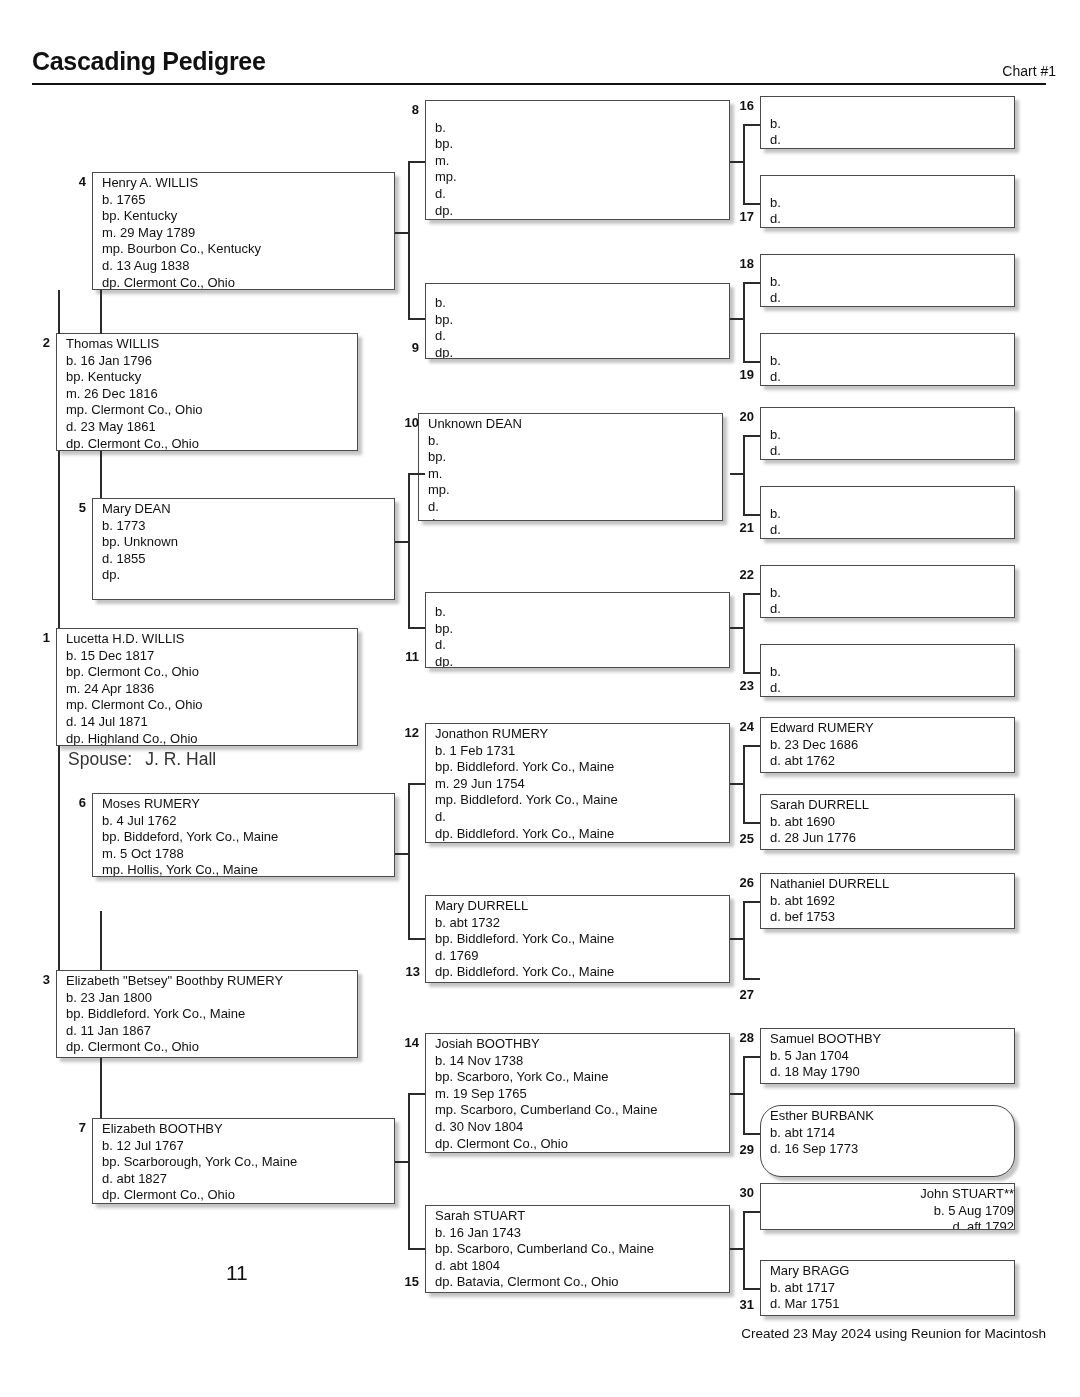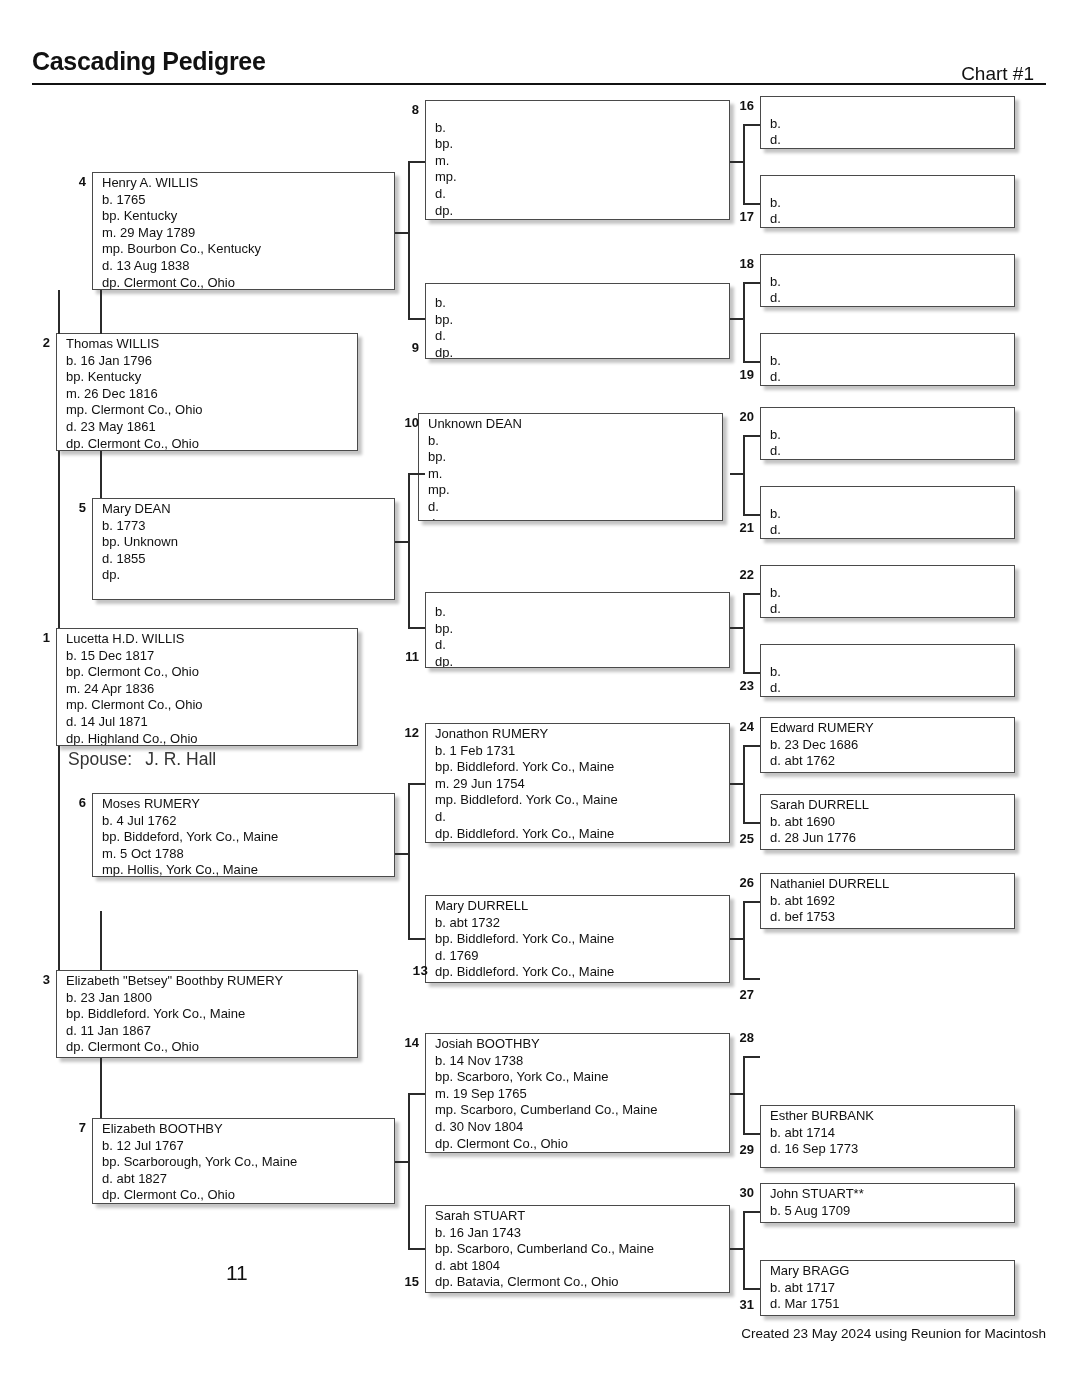--- a/index.html
+++ b/index.html
@@ -3,21 +3,21 @@
 <meta charset="utf-8">
 <style>
   html,body{margin:0;padding:0;}
   body{
     width:1080px;height:1397px;background:#ffffff;position:relative;
     font-family:"Liberation Sans", sans-serif;color:#111;
     -webkit-font-smoothing:antialiased;
   }
   #chart{position:absolute;left:0;top:0;width:1080px;height:1397px;}
   .title{position:absolute;left:32px;top:47px;font-size:25px;font-weight:bold;letter-spacing:-0.3px;}
-  .chartnum{position:absolute;top:63px;right:46px;font-size:19px;}
+  .chartnum{position:absolute;top:63px;right:24px;font-size:14px;}
   .rule{position:absolute;left:32px;top:83px;width:1014px;height:2px;background:#111;}
   .pbox{
     position:absolute;box-sizing:border-box;background:#fff;
     border:1.4px solid #4a4a4a;box-shadow:4px 4px 3px #c4c4c4;
     padding:2px 0 0 9px;font-size:13px;line-height:16.6px;overflow:hidden;
   }
   .pbox.noname{padding-top:11px;}
   .line{min-height:16.6px;white-space:nowrap;}
   .pnum{position:absolute;width:28px;text-align:right;font-size:13px;font-weight:bold;line-height:15px;}
   .seg{position:absolute;background:#2b2b2b;}
@@ -144,21 +144,21 @@
       <div class="line">dp. Biddleford. York Co., Maine</div>
     </div>
     <span class="pnum" style="left: 391px; top: 725px;">12</span>
     <div class="pbox" style="left: 425px; top: 895px; width: 305px; height: 88px;">
       <div class="line pname">Mary DURRELL</div>
       <div class="line">b. abt 1732</div>
       <div class="line">bp. Biddleford. York Co., Maine</div>
       <div class="line">d. 1769</div>
       <div class="line">dp. Biddleford. York Co., Maine</div>
     </div>
-    <span class="pnum" style="left: 400px; top: 964px; font-family: Liberation Mono, monospace;">13</span>
+    <span class="pnum" style="left: 392px; top: 964px;">13</span>
     <div class="pbox" style="left: 425px; top: 1033px; width: 305px; height: 120px;">
       <div class="line pname">Josiah BOOTHBY</div>
       <div class="line">b. 14 Nov 1738</div>
       <div class="line">bp. Scarboro, York Co., Maine</div>
       <div class="line">m. 19 Sep 1765</div>
       <div class="line">mp. Scarboro, Cumberland Co., Maine</div>
       <div class="line">d. 30 Nov 1804</div>
       <div class="line">dp. Clermont Co., Ohio</div>
     </div>
     <span class="pnum" style="left: 391px; top: 1035px;">14</span>
@@ -230,28 +230,33 @@
       <div class="line">d. 28 Jun 1776</div>
     </div>
     <span class="pnum" style="left: 726px; top: 831px;">25</span>
     <div class="pbox" style="left: 760px; top: 873px; width: 255px; height: 56px;">
       <div class="line pname">Nathaniel DURRELL</div>
       <div class="line">b. abt 1692</div>
       <div class="line">d. bef 1753</div>
     </div>
     <span class="pnum" style="left: 726px; top: 875px;">26</span>
     <span class="pnum" style="left: 726px; top: 987px;">27</span>
+    <div class="pbox" style="left: 760px; top: 1028px; width: 255px; height: 56px;">
+      <div class="line pname">Samuel BOOTHBY</div>
+      <div class="line">b. 5 Jan 1704</div>
+      <div class="line">d. 18 May 1790</div>
+    </div>
     <span class="pnum" style="left: 726px; top: 1030px;">28</span>
-    <div class="pbox" style="left: 760px; top: 1105px; width: 255px; height: 63px;">
+    <div class="pbox" style="left: 760px; top: 1105px; width: 255px; height: 72px; border-radius: 21px;">
       <div class="line pname">Esther BURBANK</div>
       <div class="line">b. abt 1714</div>
       <div class="line">d. 16 Sep 1773</div>
     </div>
     <span class="pnum" style="left: 726px; top: 1142px;">29</span>
-    <div class="pbox" style="left: 760px; top: 1183px; width: 255px; height: 40px;">
+    <div class="pbox" style="left: 760px; top: 1183px; width: 255px; height: 47px; text-align: right;">
       <div class="line pname">John STUART**</div>
       <div class="line">b. 5 Aug 1709</div>
       <div class="line">d. aft 1792</div>
     </div>
     <span class="pnum" style="left: 726px; top: 1185px;">30</span>
     <div class="pbox" style="left: 760px; top: 1260px; width: 255px; height: 56px;">
       <div class="line pname">Mary BRAGG</div>
       <div class="line">b. abt 1717</div>
       <div class="line">d. Mar 1751</div>
     </div>

